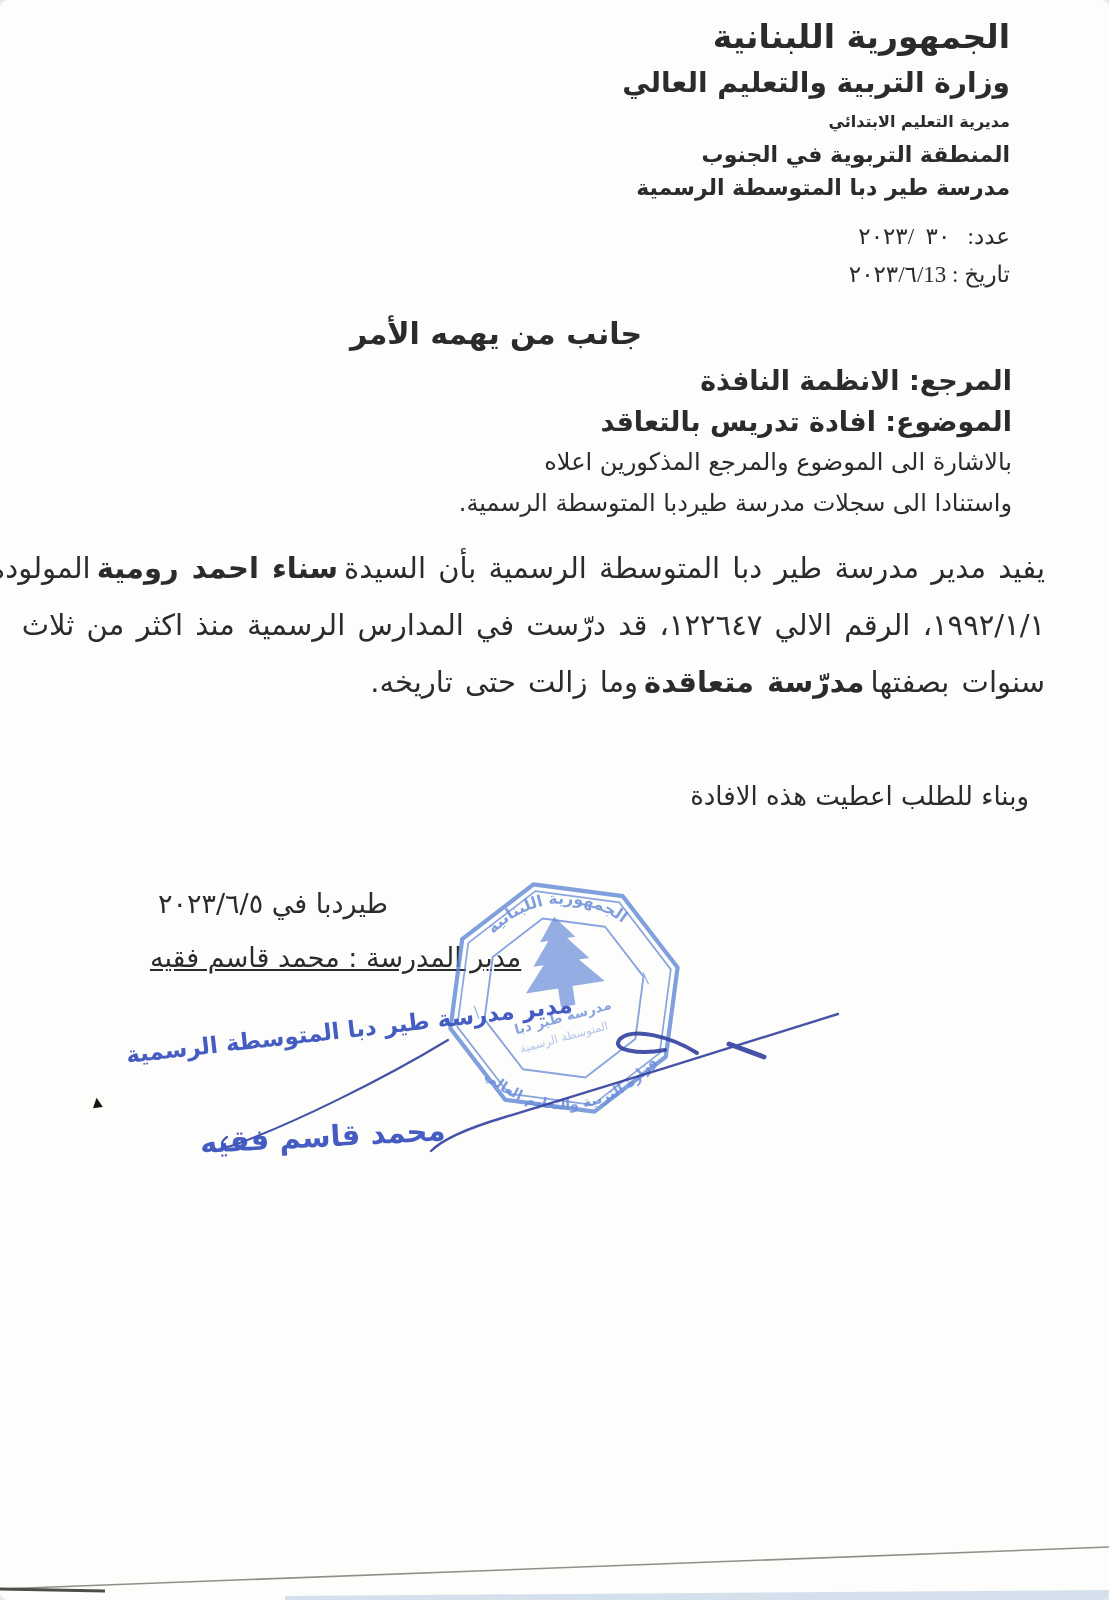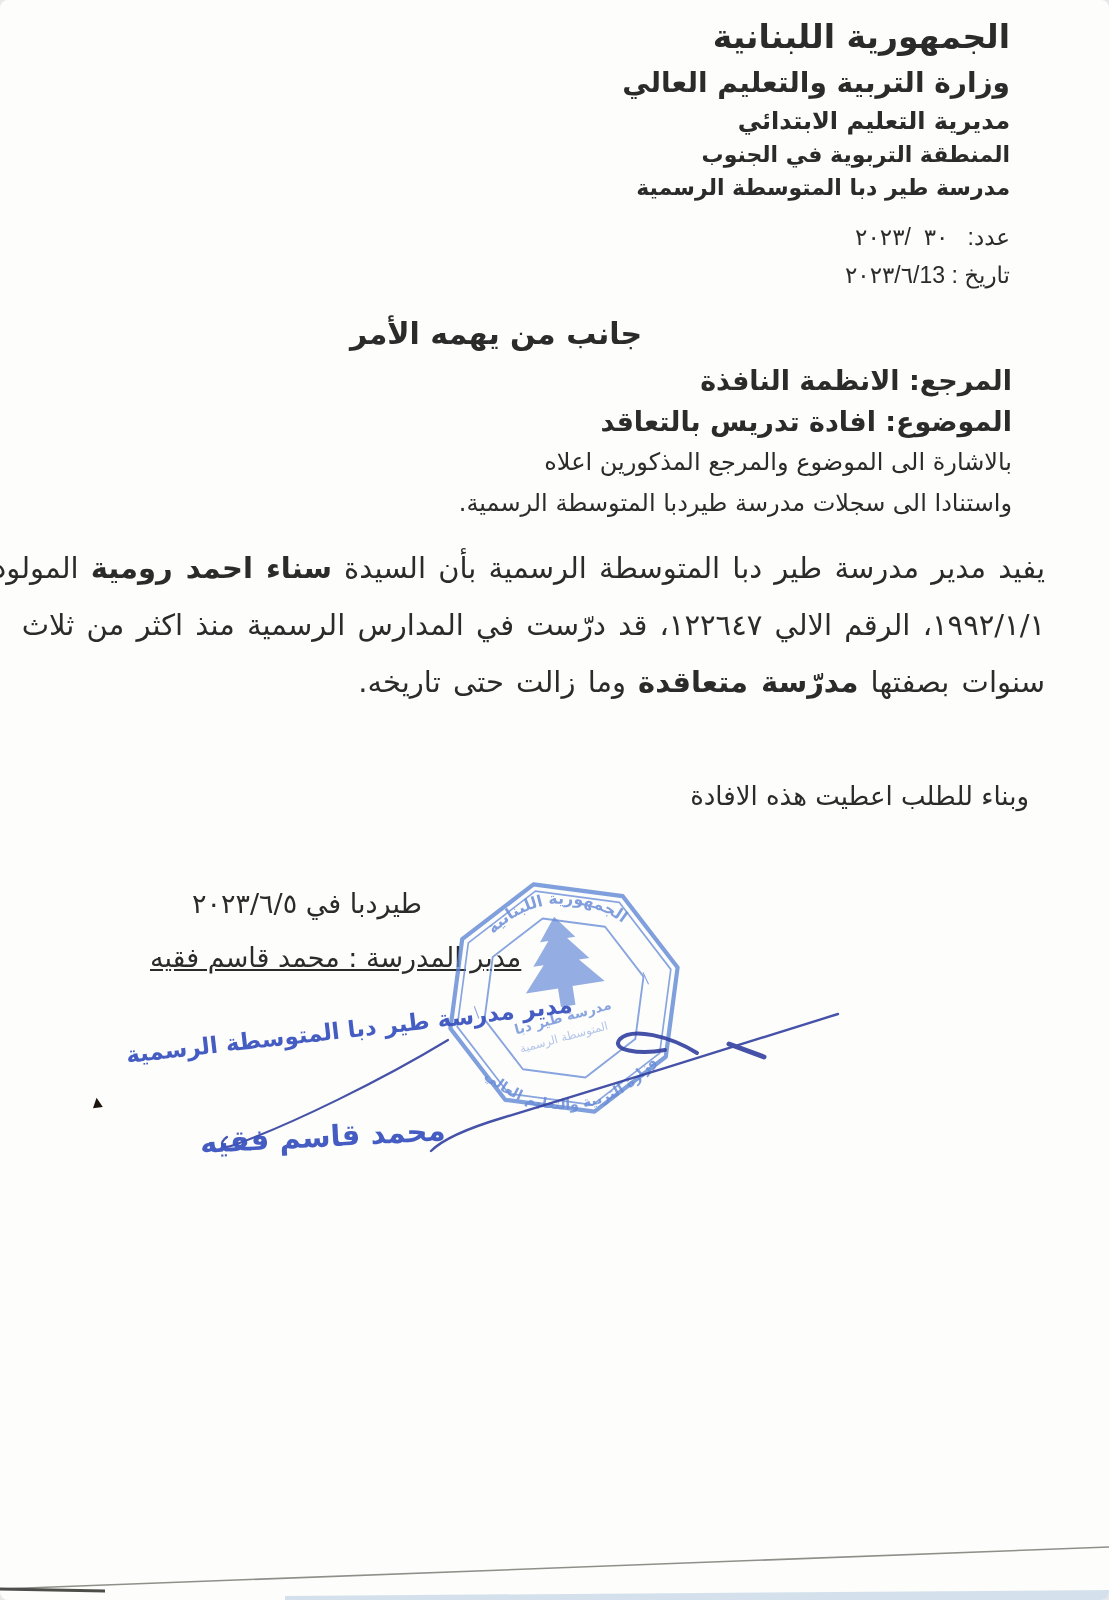--- a/index.html
+++ b/index.html
@@ -12,39 +12,39 @@
   html,body{margin:0;padding:0;background:#e8e8e8;}
   .page{
     position:relative;width:1109px;height:1600px;margin:0 auto;
     background:var(--paper);overflow:hidden;color:var(--ink);
     font-family:"DejaVu Sans",sans-serif;direction:rtl;border-radius:8px;
   }
   
   .letterhead{position:absolute;top:12px;right:99px;text-align:right;font-weight:bold;}
   .h1{font-size:33px;line-height:50px;letter-spacing:.5px;}
   .h2{font-size:28px;line-height:42px;}
-  .h3{font-size:24px;line-height:35px;}
+  .h3{font-size:16px;line-height:35px;}
   .h4{font-size:22px;line-height:32px;}
   .h5{font-size:22px;line-height:33px;}
   
-  .meta{position:absolute;top:218px;right:99px;text-align:right;font-size:23px;line-height:38px;font-family:Liberation Sans, sans-serif;}
+  .meta{position:absolute;top:218px;right:99px;text-align:right;font-size:23px;line-height:38px;font-family:Liberation Serif, serif;}
   
   .attention{position:absolute;top:316px;left:350px;font-size:30px;font-weight:bold;white-space:nowrap;}
   
   .subject-block{position:absolute;top:360px;right:97px;text-align:right;}
   .s-bold{font-weight:bold;font-size:27px;line-height:41px;white-space:nowrap;}
   .s-reg{font-size:24px;line-height:40px;white-space:nowrap;}
   .s-gap{margin-top:0;line-height:43px;}
   
   .body-par{position:absolute;top:540px;right:64px;text-align:right;font-size:29px;}
   .bl{white-space:nowrap;height:57px;line-height:57px;word-spacing:3px;}
-  .bl b{margin:0 12px;}
+  .bl b{margin:0 6px;}
   
   .closing{position:absolute;top:781px;right:80px;font-size:26px;white-space:nowrap;}
-  .place-date{position:absolute;top:888px;left:158px;font-size:27px;white-space:nowrap;margin-left:34px;}
+  .place-date{position:absolute;top:888px;left:158px;font-size:27px;white-space:nowrap;}
   .principal{position:absolute;top:942px;left:150px;font-size:27px;white-space:nowrap;text-decoration:underline;}
   
   .stamp{position:absolute;left:438px;top:872px;transform:rotate(-5deg);opacity:.9;}
   .stamp-label{
     position:absolute;left:126px;top:1042px;transform:rotate(-6.5deg);transform-origin:left center;
     color:var(--label-blue);font-weight:bold;font-size:23px;white-space:nowrap;opacity:.95;direction:rtl;
   }
   .name-stamp{
     position:absolute;left:200px;top:1126px;transform:rotate(-3deg);transform-origin:left center;
     color:var(--label-blue);font-weight:bold;font-size:29px;letter-spacing:3px;white-space:nowrap;opacity:.95;

